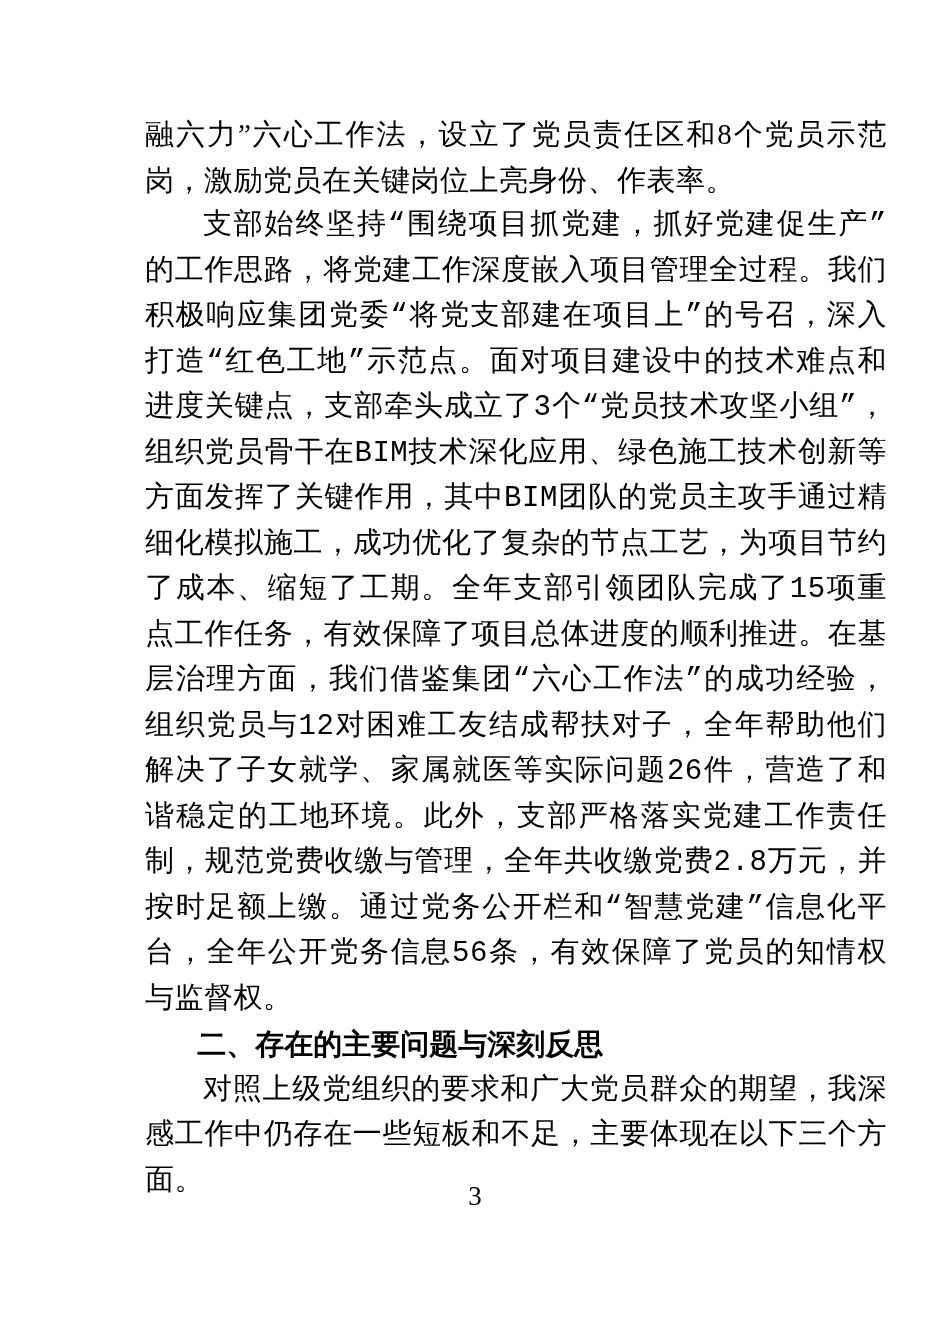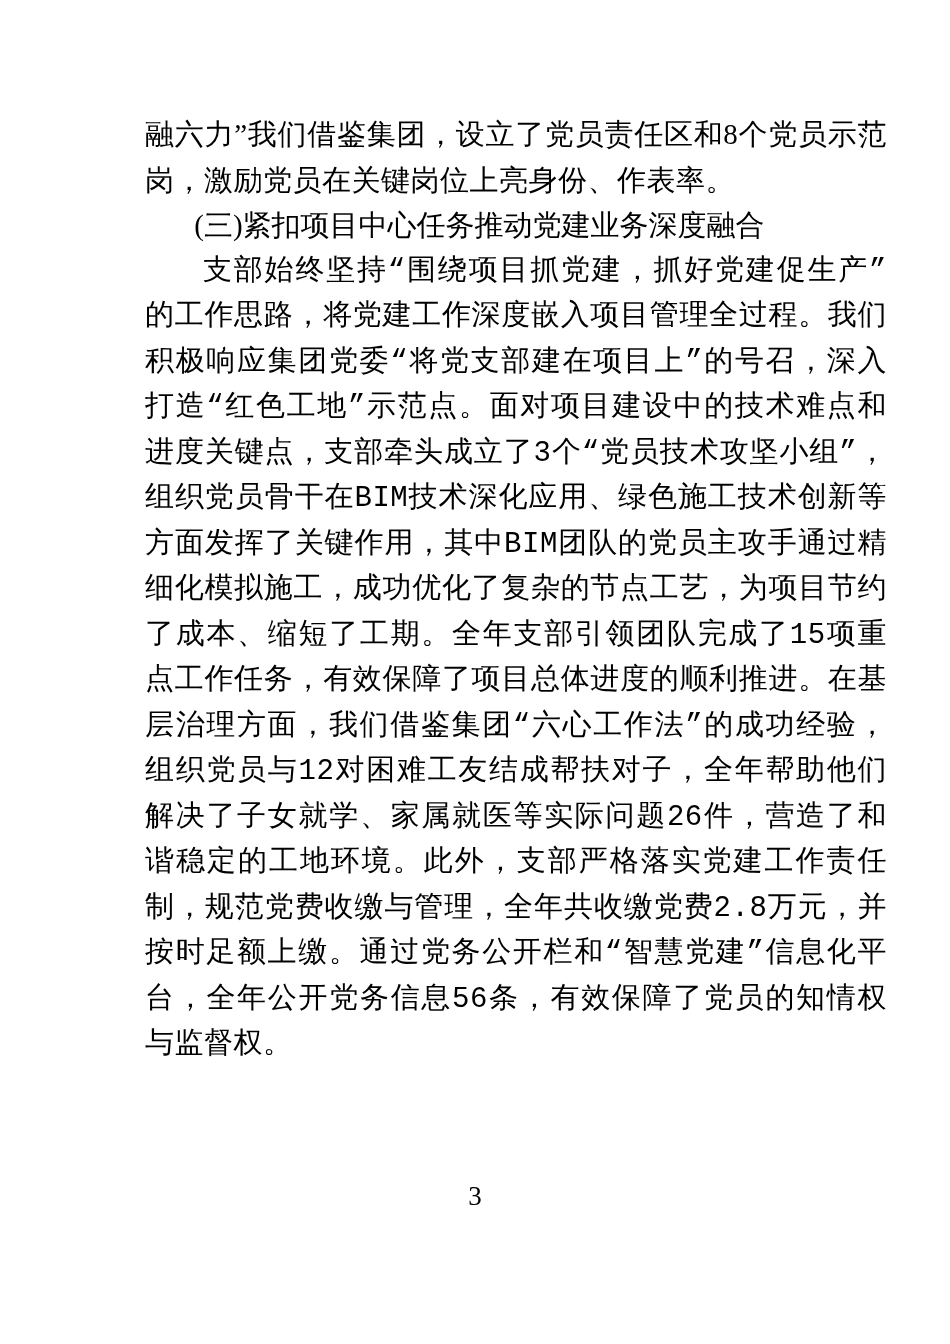--- a/index.html
+++ b/index.html
@@ -67,19 +67,20 @@
     line-height: 36px;
     font-family: "Liberation Serif", "DejaVu Serif", serif;
     color: #000000;
   }
 </style>
 </head>
 <body>
 
 <div class="page">
   <div class="content">
-    <p class="para">融六力”我们借鉴集团，设立了党员责任区和8个党员示范岗，激励党员在关键岗位上亮身份、作表率。</p>
-    <p class="heading-sub">(三)紧扣项目中心任务推动党建业务深度融合</p>
+    <p class="para">融六力”六心工作法，设立了党员责任区和8个党员示范岗，激励党员在关键岗位上亮身份、作表率。</p>
     <p class="para indent">支部始终坚持“围绕项目抓党建，抓好党建促生产”的工作思路，将党建工作深度嵌入项目管理全过程。我们积极响应集团党委“将党支部建在项目上”的号召，深入打造“红色工地”示范点。面对项目建设中的技术难点和进度关键点，支部牵头成立了3个“党员技术攻坚小组”，组织党员骨干在BIM技术深化应用、绿色施工技术创新等方面发挥了关键作用，其中BIM团队的党员主攻手通过精细化模拟施工，成功优化了复杂的节点工艺，为项目节约了成本、缩短了工期。全年支部引领团队完成了15项重点工作任务，有效保障了项目总体进度的顺利推进。在基层治理方面，我们借鉴集团“六心工作法”的成功经验，组织党员与12对困难工友结成帮扶对子，全年帮助他们解决了子女就学、家属就医等实际问题26件，营造了和谐稳定的工地环境。此外，支部严格落实党建工作责任制，规范党费收缴与管理，全年共收缴党费2.8万元，并按时足额上缴。通过党务公开栏和“智慧党建”信息化平台，全年公开党务信息56条，有效保障了党员的知情权与监督权。</p>
+    <p class="heading-main">二、存在的主要问题与深刻反思</p>
+    <p class="para indent">对照上级党组织的要求和广大党员群众的期望，我深感工作中仍存在一些短板和不足，主要体现在以下三个方面。</p>
   </div>
 
   <div class="page-number">3</div>
 </div>
 
 </body></html>

